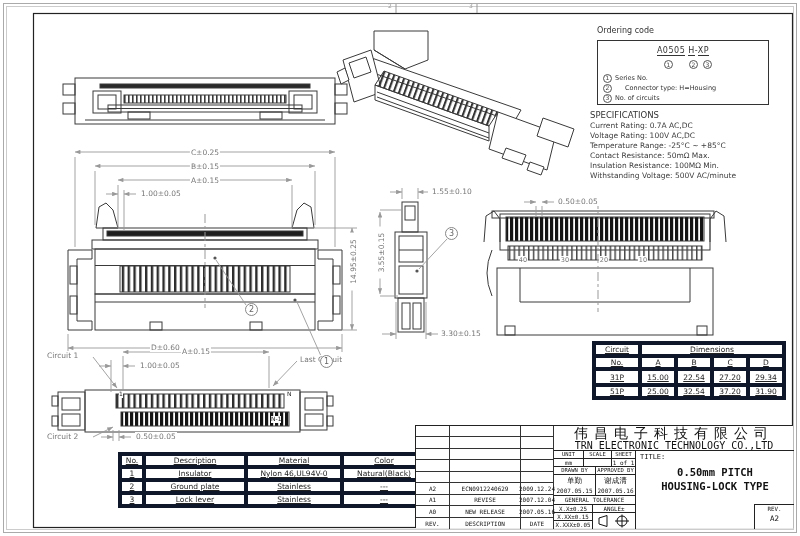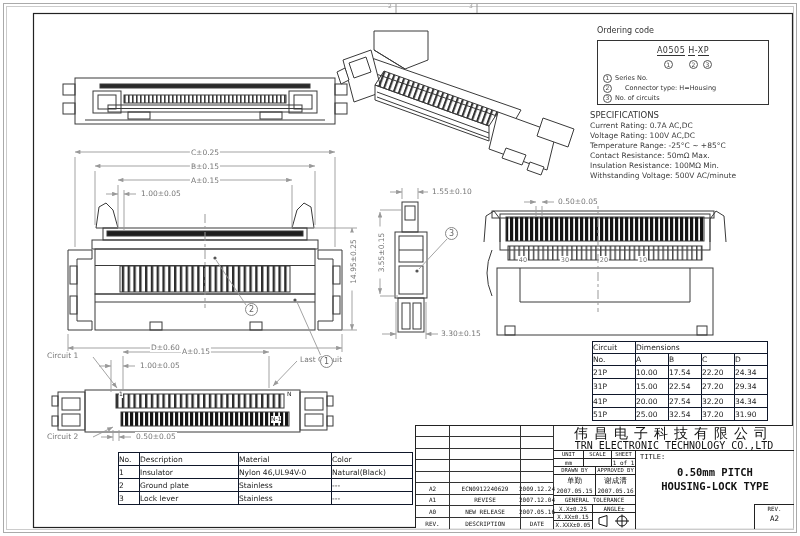--- a/index.html
+++ b/index.html
@@ -11,22 +11,22 @@
        background:#fff;padding:0 1px;line-height:9px;}
   .cx{transform:translateX(-50%);}
   .rot{transform:rotate(-90deg);text-align:center;}
   .circ{display:inline-flex;align-items:center;justify-content:center;width:9px;height:9px;
         border:1px solid #555;border-radius:50%;font-size:6px;color:#444;background:#fff;
         box-sizing:border-box;flex:none;}
   .callout{position:absolute;width:13px;height:13px;border:1px solid #888;border-radius:50%;
            font-size:8px;color:#666;display:flex;align-items:center;justify-content:center;
            background:#fff;box-sizing:border-box;}
   table{border-collapse:collapse;position:absolute;background:#fff;}
-  td{border:1px solid #0f172a;font:7.5px "DejaVu Sans",sans-serif;color:#222;
-     padding:0;white-space:nowrap;}
+  td{border:4px solid #0f172a;font:7.5px "DejaVu Sans",sans-serif;color:#222;text-align:center;
+     padding:0;white-space:nowrap;text-decoration:underline;}
   .tb{position:absolute;box-sizing:border-box;color:#111;white-space:nowrap;
       font-family:"DejaVu Sans Mono","DejaVu Sans",sans-serif;}
   .trow{display:flex;height:11.44px;border-bottom:1px solid #333;box-sizing:border-box;}
   .trow > div{box-sizing:border-box;border-right:1px solid #333;height:100%;
               font:6px "DejaVu Sans Mono","DejaVu Sans",sans-serif;color:#111;
               display:flex;align-items:center;justify-content:center;white-space:nowrap;}
   .ocbox{position:absolute;left:597px;top:40px;width:170px;height:63px;border:1px solid #333;}
   .spec{position:absolute;left:590px;font:7.5px "DejaVu Sans",sans-serif;color:#3c3c3c;white-space:nowrap;}
 </style>
 </head>
@@ -301,40 +301,26 @@
       <td style="width:42px;">Circuit</td>
       <td colspan="4" style="width:128px;">Dimensions</td>
     </tr>
     <tr style="height:12px;">
       <td>No.</td>
       <td style="width:32px;">A</td>
       <td style="width:32px;">B</td>
       <td style="width:32px;">C</td>
       <td style="width:32px;">D</td>
     </tr>
-    <tr style="height:13px;">
-      <td>21P</td>
-          <td>10.00</td>
-          <td>17.54</td>
-          <td>22.20</td>
-          <td>24.34</td>
-    </tr>
     <tr style="height:16px;">
       <td>31P</td>
           <td>15.00</td>
           <td>22.54</td>
           <td>27.20</td>
           <td>29.34</td>
-    </tr>
-    <tr style="height:13px;">
-      <td>41P</td>
-          <td>20.00</td>
-          <td>27.54</td>
-          <td>32.20</td>
-          <td>34.34</td>
     </tr>
     <tr style="height:13px;">
       <td>51P</td>
           <td>25.00</td>
           <td>32.54</td>
           <td>37.20</td>
           <td>31.90</td>
     </tr>
   </tbody>
     </table>

